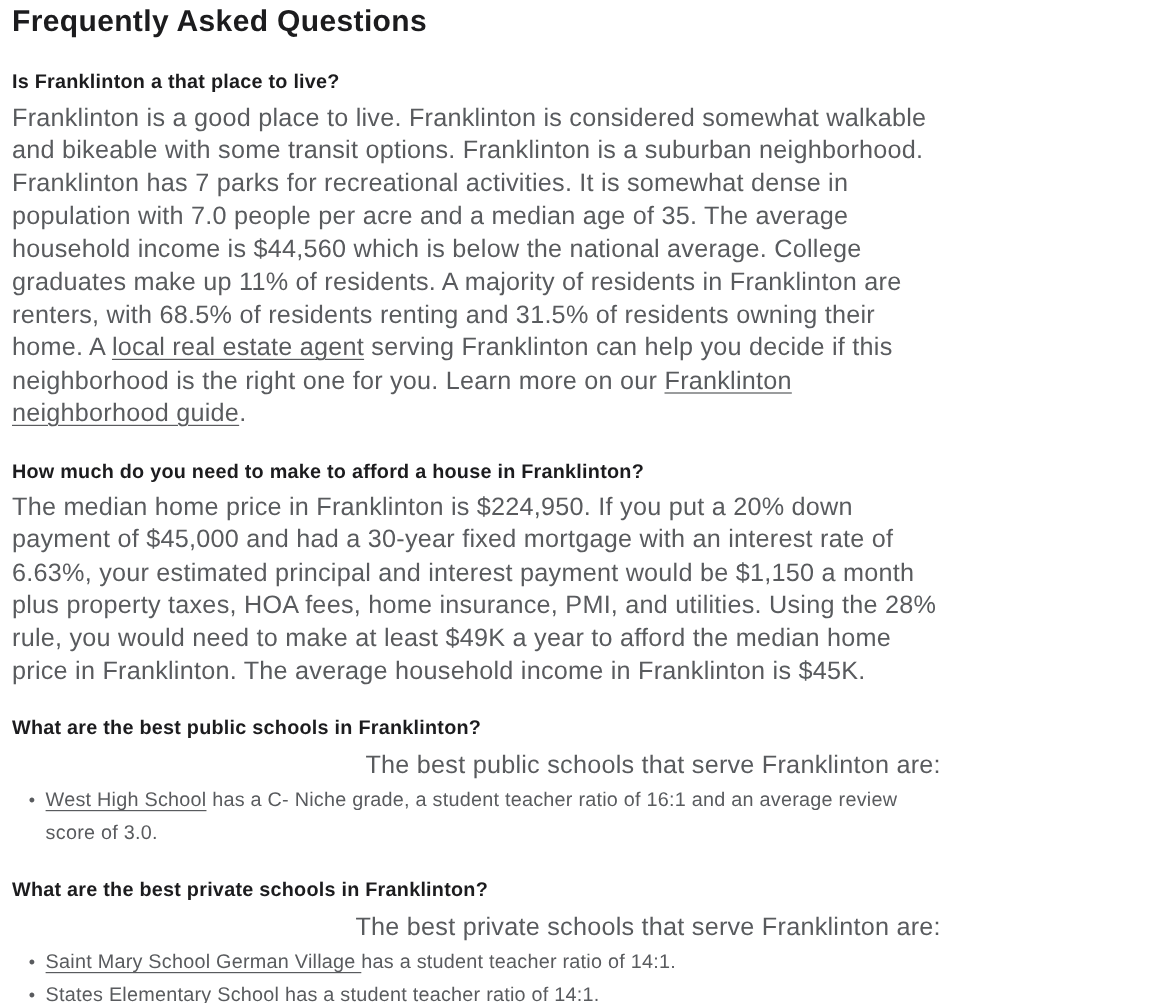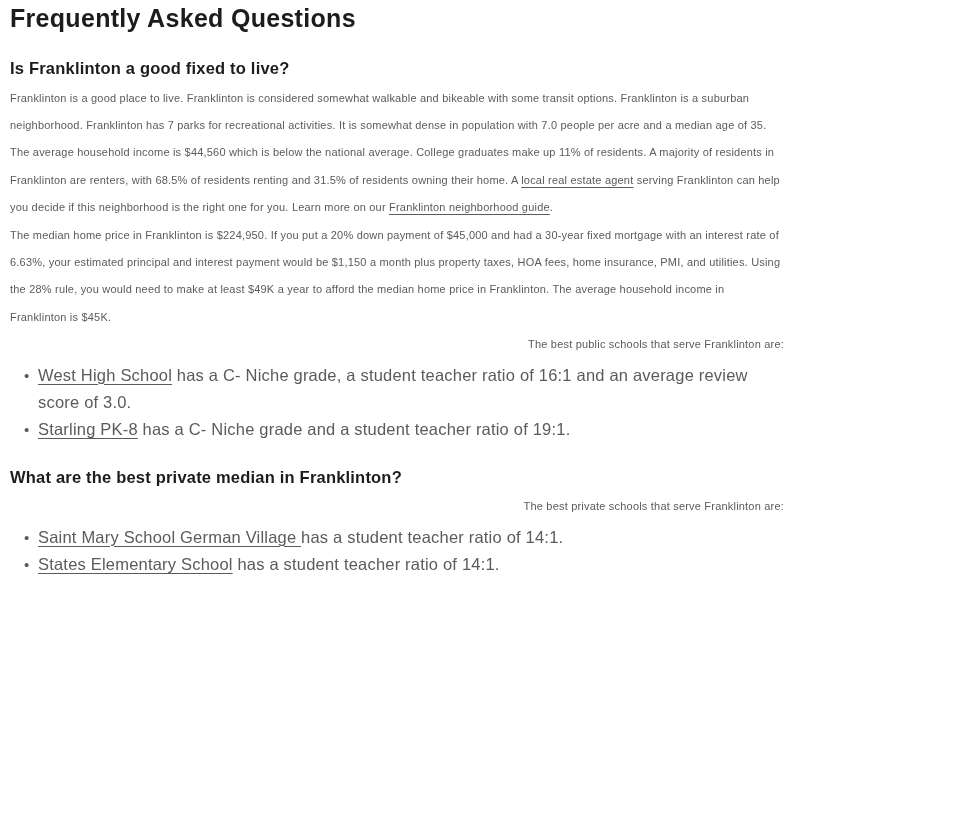--- a/index.html
+++ b/index.html
@@ -29,21 +29,21 @@
   .faq-section { margin: 0; }
   .question {
     font-size: 16.5px;
     font-weight: 700;
     color: var(--heading-color, #1c1c1e);
     letter-spacing: 0.2px;
     margin: 23px 0 5px 0;
     line-height: 1.35;
   }
   .answer, .list-intro {
-    font-size: 11px;
+    font-size: 21px;
     font-weight: 400;
     color: var(--body-color, #595b5e);
     letter-spacing: 0.2px;
     line-height: 27.4px;
     margin: 0;
   }
   .list-intro { margin-bottom: 0; text-align: right; }
   .school-list {
     list-style: none;
     margin: 3px;
@@ -74,39 +74,40 @@
   }
 </style>
 </head>
 <body style="background: rgb(255, 255, 255);">
 
 <div class="page">
 
   <h1 class="page-title">Frequently Asked Questions</h1>
 
   <section class="faq-section">
-    <h2 class="question">Is Franklinton a good fixed to live?</h2>
+    <h2 class="question">Is Franklinton a that place to live?</h2>
     <p class="answer">Franklinton is a good place to live. Franklinton is considered somewhat walkable and bikeable with some transit options. Franklinton is a suburban neighborhood. Franklinton has 7 parks for recreational activities. It is somewhat dense in population with 7.0 people per acre and a median age of 35. The average household income is $44,560 which is below the national average. College graduates make up 11% of residents. A majority of residents in Franklinton are renters, with 68.5% of residents renting and 31.5% of residents owning their home. A <a class="inline-link" href="#">local real estate agent</a> serving Franklinton can help you decide if this neighborhood is the right one for you. Learn more on our <a class="inline-link" href="#">Franklinton neighborhood guide</a>.</p>
   </section>
 
 
   <section class="faq-section">
+    <h2 class="question">How much do you need to make to afford a house in Franklinton?</h2>
     <p class="answer">The median home price in Franklinton is $224,950. If you put a 20% down payment of $45,000 and had a 30-year fixed mortgage with an interest rate of 6.63%, your estimated principal and interest payment would be $1,150 a month plus property taxes, HOA fees, home insurance, PMI, and utilities. Using the 28% rule, you would need to make at least $49K a year to afford the median home price in Franklinton. The average household income in Franklinton is $45K.</p>
   </section>
 
   <section class="faq-section">
+    <h2 class="question">What are the best public schools in Franklinton?</h2>
     <p class="list-intro">The best public schools that serve Franklinton are:</p>
     <ul class="school-list">
       <li class="school-item"><a class="inline-link" href="#">West High School</a> has a C- Niche grade, a student teacher ratio of 16:1 and an average review score of 3.0.</li>
-      <li class="school-item"><a class="inline-link" href="#">Starling PK-8</a> has a C- Niche grade and a student teacher ratio of 19:1.</li>
     </ul>
   </section>
 
   <section class="faq-section">
-    <h2 class="question">What are the best private median in Franklinton?</h2>
+    <h2 class="question">What are the best private schools in Franklinton?</h2>
     <p class="list-intro">The best private schools that serve Franklinton are:</p>
     <ul class="school-list">
       <li class="school-item"><a class="inline-link" href="#">Saint Mary School German Village </a>has a student teacher ratio of 14:1.</li>
       <li class="school-item"><a class="inline-link" href="#">States Elementary School</a> has a student teacher ratio of 14:1.</li>
     </ul>
   </section>
 
 </div>
 
 </body></html>

